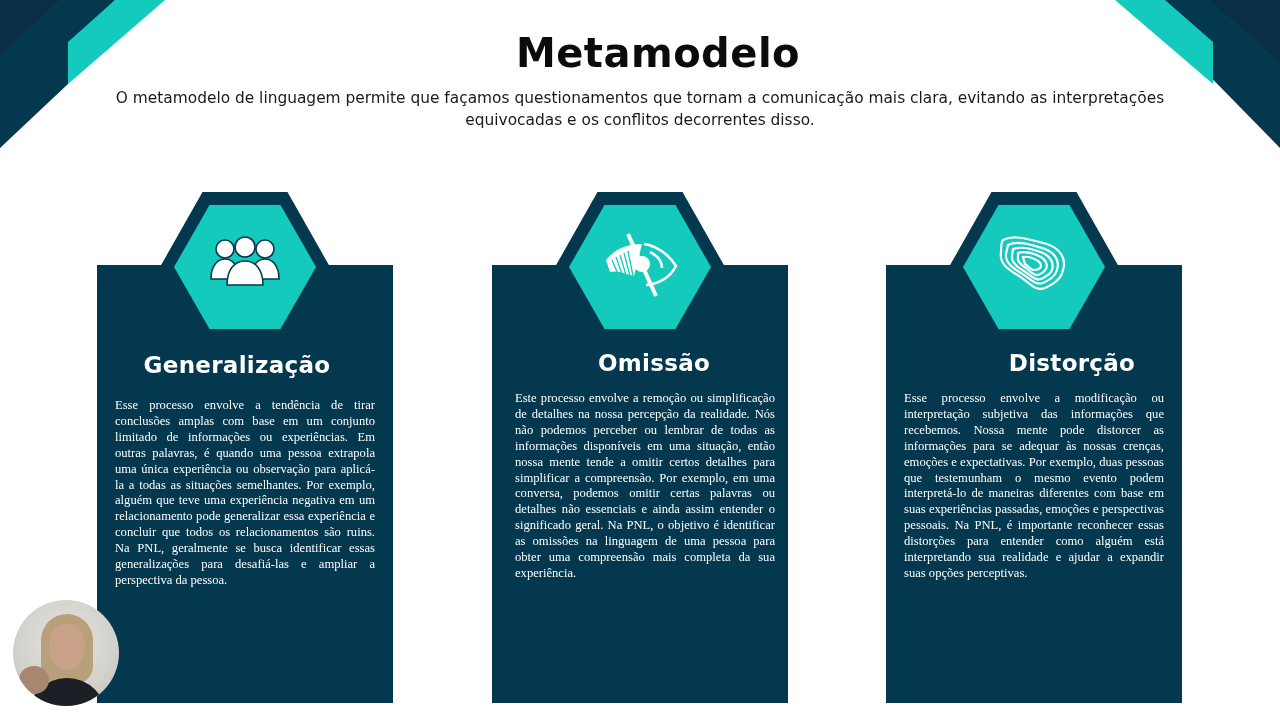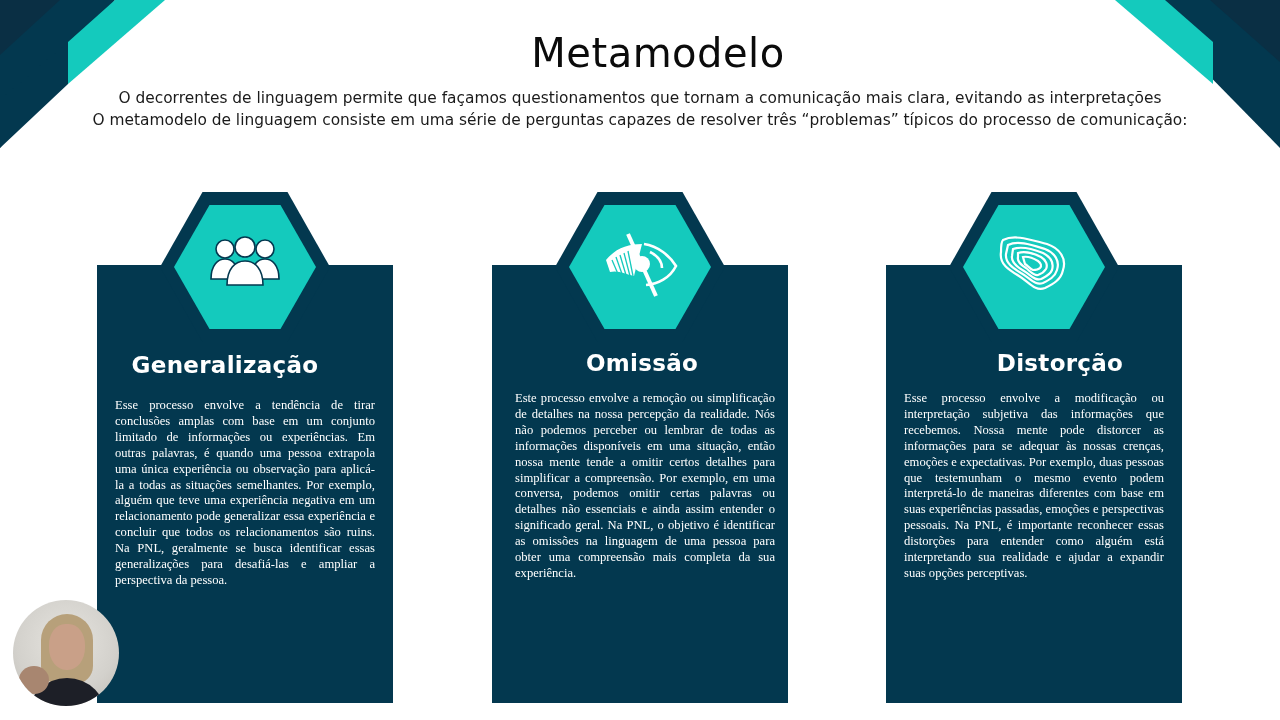--- a/index.html
+++ b/index.html
@@ -3,21 +3,21 @@
   <meta charset="utf-8">
   <style>
     * { margin: 0; padding: 0; box-sizing: border-box; }
     html, body { width: 1280px; height: 720px; overflow: hidden; background: #ffffff; }
     body { position: relative; font-family: "Liberation Sans", "DejaVu Sans", sans-serif; color: #111; }
     .deco { position: absolute; }
 
     .title {
       position: absolute; top: 30px; left: 0; width: 1280px;
       text-align: center; font-family: "DejaVu Sans", sans-serif;
-      font-weight: normal; font-size: 40px; letter-spacing: 0.5px; color: #0b0b0b; padding-left: 36px;
+      font-weight: bold; font-size: 40px; letter-spacing: 0.5px; color: #0b0b0b; padding-left: 36px;
     }
     .intro {
       position: absolute; top: 88px; left: 40px; width: 1200px;
       text-align: center; font-family: "DejaVu Sans", sans-serif;
       font-size: 15.4px; line-height: 21.5px; color: #1a1a1a;
     }
     .intro p { margin: 0; }
 
     .card {
       position: absolute; top: 265px; width: 296px; height: 438px;
@@ -31,21 +31,21 @@
     .hex-inner {
       position: absolute; width: 142px; height: 124px;
       background: #14cabd;
       clip-path: polygon(25% 0%, 75% 0%, 100% 50%, 75% 100%, 25% 100%, 0% 50%);
     }
     .hex-icon { position: absolute; }
 
     .card-title {
       position: absolute; top: 350px; width: 256px; text-align: center;
       font-family: "DejaVu Sans", sans-serif; font-weight: bold;
-      font-size: 23px; color: #ffffff; letter-spacing: 0.3px;
+      font-size: 23px; color: #ffffff; letter-spacing: 0.3px; margin-left: 12px;
     }
     .card-text {
       position: absolute; width: 260px;
       font-family: Liberation Serif, serif; font-size: 12.6px;
       line-height: 15.9px; color: #ffffff; text-align: justify;
     }
 
     .webcam {
       position: absolute; left: 13px; top: 600px; width: 106px; height: 106px;
       border-radius: 50%; overflow: hidden;
@@ -79,22 +79,22 @@
 </svg>
 <svg class="deco" style="left:1080px;top:0" width="200" height="160" viewBox="0 0 200 160">
   <polygon points="55,0 200,0 200,148" fill="#03384f"></polygon>
   <polygon points="130,0 200,0 200,62" fill="#0a2f44"></polygon>
   <polygon points="35,0 85,0 133,42 133,84" fill="#14cabd"></polygon>
 </svg>
 
 <div class="title">Metamodelo</div>
 
 <div class="intro">
-  <p>O decorrentes de linguagem permite que façamos questionamentos que tornam a comunicação mais clara, evitando as interpretações</p>
-  <p>O metamodelo de linguagem consiste em uma série de perguntas capazes de resolver três “problemas” típicos do processo de comunicação:</p>
+  <p>O metamodelo de linguagem permite que façamos questionamentos que tornam a comunicação mais clara, evitando as interpretações</p>
+  <p>equivocadas e os conflitos decorrentes disso.</p>
 </div>
 
 <div class="card" style="left:97px"></div>
 <div class="hex-outer" style="left:160px"></div>
 <div class="hex-inner" style="left:174px;top:205px"></div>
 <svg class="hex-icon" style="left:208px;top:235px" width="74" height="54" viewBox="0 0 74 54">
   <g fill="#ffffff" stroke="#03384f" stroke-width="1.6">
     <circle cx="17" cy="14" r="9"></circle>
     <path d="M3,44 C3,30 10,24 17,24 C24,24 31,30 31,44 Z"></path>
     <circle cx="57" cy="14" r="9"></circle>

